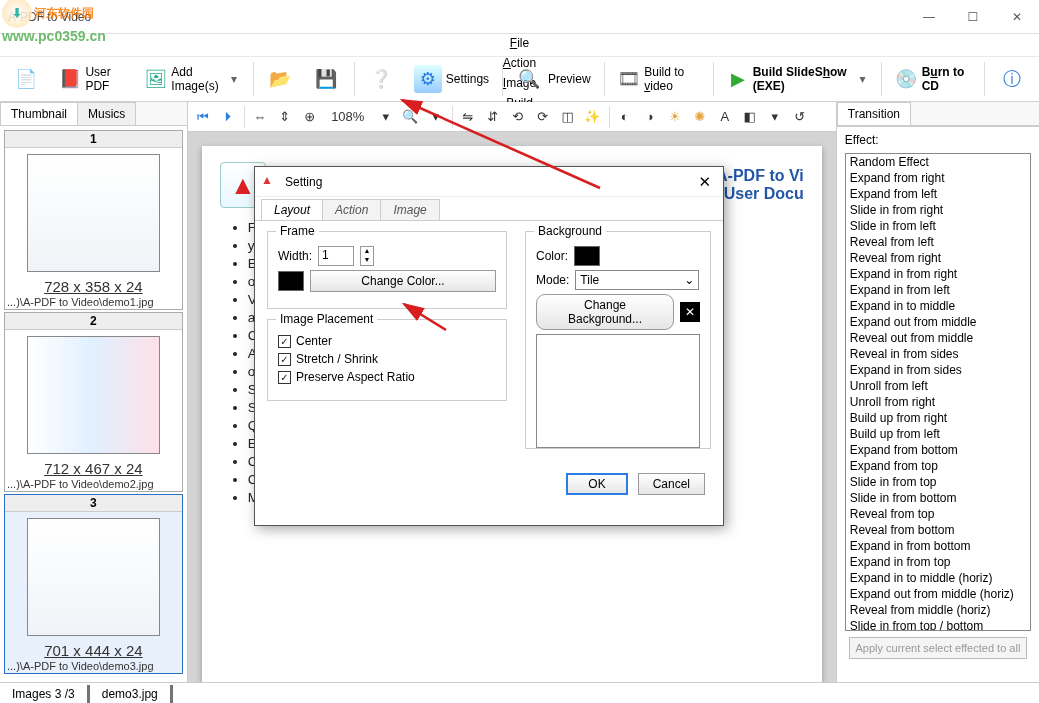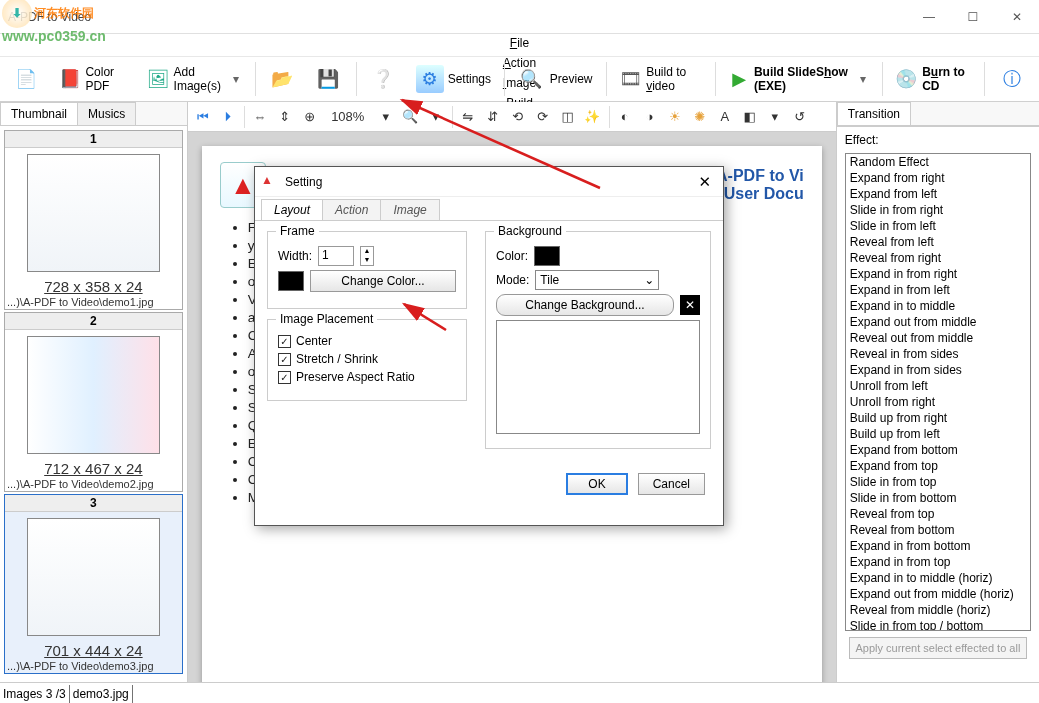--- a/index.html
+++ b/index.html
@@ -44,21 +44,21 @@
 .page ul { margin: 4px 0 0 28px; }
 .page ul li { margin: 3px 0; font-size: 13.5px; color: #222; list-style: disc; }
 .rightpanel { width: 210px; background: #fff; border-left: 1px solid #ccc; display: flex; flex-direction: column; }
 .rtab { padding: 4px 10px; border: 1px solid #ccc; border-bottom:none; background:#fff; width: fit-content; }
 .rspace { border-top:1px solid #ccc; padding: 6px 8px 2px; }
 .efflabel { margin-bottom: 6px; }
 .efflist { border: 1px solid #888; height: 478px; overflow-y: auto; background: #fff; }
 .efflist div { padding: 1px 4px; font-size: 12px; white-space: nowrap; }
 .applybtn { margin: 6px 4px; padding: 4px; border: 1px solid #bbb; background: #f4f4f4; color: #999; text-align: center; font-size: 11px; }
 .statusbar { height: 22px; background: #fff; border-top: 1px solid #ccc; display: flex; align-items: center; }
-.statusbar span { padding: 2px 3px; border-right: 1px solid #737373; }
+.statusbar span { padding: 2px 12px; border-right: 3px solid #737373; }
 
 .dialog { position: absolute; left: 254px; top: 166px; width: 470px; height: 360px; background: #fff; border: 1px solid #555; box-shadow: 3px 3px 12px rgba(0,0,0,.35); z-index: 50; }
 .dialog .dtitle { height: 30px; display: flex; align-items: center; padding: 0 6px; border-bottom: 1px solid #eee; }
 .dialog .dtitle .dicon { width:18px;height:18px;margin-right:6px;color:#d33; }
 .dialog .dtitle .dx { margin-left:auto; font-size: 15px; padding:2px 6px; }
 .dialog .dtabs { display: flex; padding: 2px 6px 0; border-bottom: 1px solid #ccc; font-style: italic; }
 .dialog .dtab { padding: 3px 12px; border: 1px solid #ccc; border-bottom: none; background: #fff; margin-right: -1px; }
 .dialog .dtab.off { background: #f3f3f3; color:#555; }
 .dialog .dbody { padding: 10px 12px; display: flex; gap: 18px; }
 .fieldset { border: 1px solid #ccc; padding: 10px 10px 12px; position: relative; margin-bottom: 10px; }
@@ -109,21 +109,21 @@
   <span><u>B</u>uild</span>
   <span><u>H</u>elp</span>
 </div>
 
 <div class="toolbar">
   <div class="tbtn">
       <span class="icon" style="color:#3a8;">📄</span>
     </div>
   <div class="tbtn">
       <span class="icon" style="color:#d33;">📕</span>
-      <span>Color PDF</span>
+      <span>User PDF</span>
     </div>
   <div class="tbtn">
       <span class="icon" style="color:#2a8;">🖼</span>
       <span>Add Image(s)</span>
       <span class="drop">▾</span>
     </div>
   <div class="sep"></div>
   <div class="tbtn">
       <span class="icon" style="color:#e6a13a;">📂</span>
     </div>
@@ -311,21 +311,21 @@
     <span class="dicon">▲</span>
     <span>Setting</span>
     <span class="dx">✕</span>
   </div>
   <div class="dtabs">
     <div class="dtab">Layout</div>
     <div class="dtab off">Action</div>
     <div class="dtab off">Image</div>
   </div>
   <div class="dbody">
-    <div style="width:200px;">
+    <div style="width:240px;">
       <div class="fieldset">
         <div class="legend">Frame</div>
         <div class="row">
           <span>Width:</span>
           <span class="numbox">1</span>
           <span class="spin">
               <b>▲</b>
               <b>▼</b>
             </span>
         </div>

